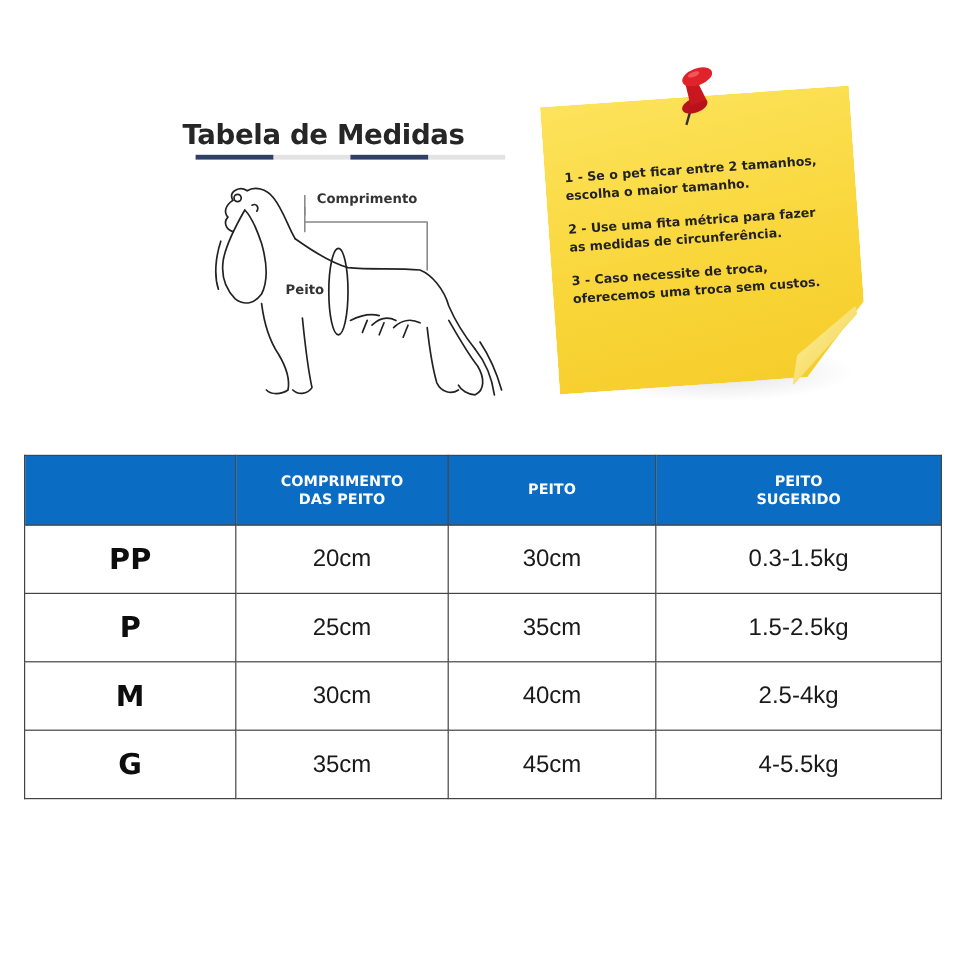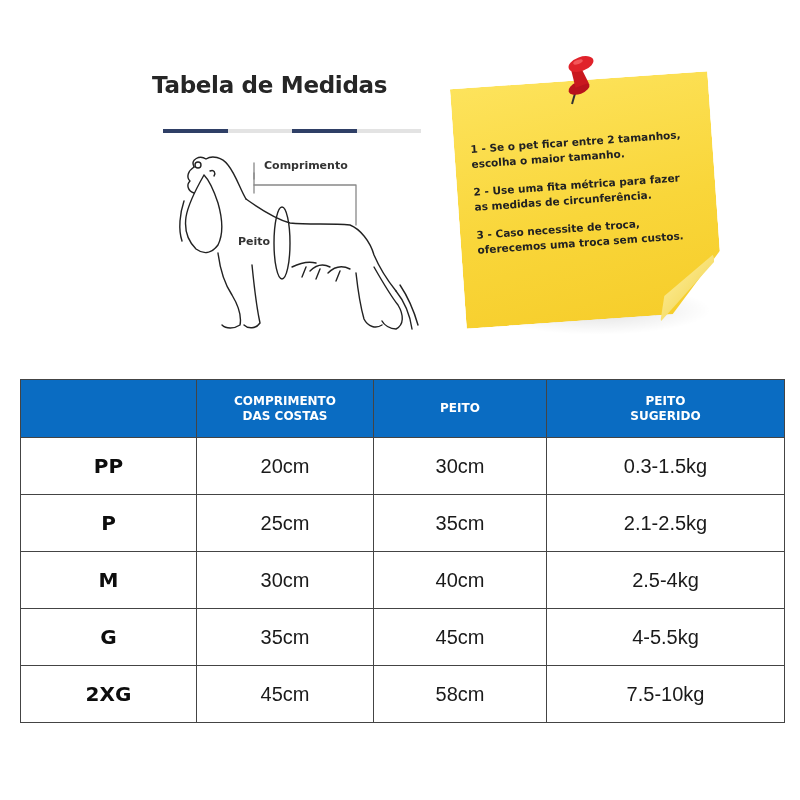--- a/index.html
+++ b/index.html
@@ -1,21 +1,21 @@
 <!DOCTYPE html>
 <html><head>
 <meta charset="utf-8">
 <style>
   * { box-sizing: border-box; margin: 0; padding: 0; }
   html, body { width: 800px; height: 800px; background: #ffffff; overflow: hidden; }
   body { position: relative; font-family: "Liberation Sans", sans-serif; color: #111; }
 
   
   .title {
-    position: absolute; left: 152px; top: 72px; width: 270px;
+    position: absolute; left: 152px; top: 100px; width: 270px;
     font-family: "DejaVu Sans", sans-serif; font-weight: bold; font-size: 23px;
     color: #262626; letter-spacing: -0.3px;
   }
   .title-bar { position: absolute; top: 129px; height: 4px; }
   .tb-dark { background: #2f3f66; }
   .tb-light { background: #e3e3e3; }
 
   
   .dog { position: absolute; left: 160px; top: 145px; width: 270px; height: 200px; }
   .dog-label {
@@ -57,21 +57,21 @@
     position: absolute; left: 20px; top: 379px; width: 764px;
     border-collapse: collapse; table-layout: fixed;
   }
   .size-table th, .size-table td { border: 1px solid #444; text-align: center; vertical-align: middle; }
   .size-table thead th {
     background: #0a6cc2; color: #ffffff; height: 58px;
     font-family: "DejaVu Sans", sans-serif; font-weight: bold; font-size: 12px; line-height: 15px;
   }
   .size-table tbody td { height: 57px; font-size: 20px; color: #1a1a1a; }
   .size-table tbody td.size {
-    font-family: "DejaVu Sans", sans-serif; font-weight: bold; font-size: 20px; color: #0d0d0d;
+    font-family: "DejaVu Sans", sans-serif; font-weight: bold; font-size: 24px; color: #0d0d0d;
   }
   .col1 { width: 176px; } .col2 { width: 177px; } .col3 { width: 173px; } .col4 { width: 238px; }
   .hdr-line { display: block; }
 </style>
 </head>
 <body>
 
 <div class="title">Tabela de Medidas</div>
 <div class="title-bar tb-dark" style="left:163px;width:65px;"></div>
 <div class="title-bar tb-light" style="left:228px;width:64px;"></div>
@@ -146,21 +146,21 @@
     <col class="col1">
       <col class="col2">
       <col class="col3">
       <col class="col4">
   </colgroup>
   <thead>
     <tr>
       <th></th>
       <th>
         <span class="hdr-line">COMPRIMENTO</span>
-        <span class="hdr-line">DAS COSTAS</span>
+        <span class="hdr-line">DAS PEITO</span>
       </th>
       <th>
         <span class="hdr-line">PEITO</span>
       </th>
       <th>
         <span class="hdr-line">PEITO</span>
         <span class="hdr-line">SUGERIDO</span>
       </th>
     </tr>
   </thead>
@@ -168,34 +168,28 @@
     <tr>
       <td class="size">PP</td>
       <td>20cm</td>
       <td>30cm</td>
       <td>0.3-1.5kg</td>
     </tr>
     <tr>
       <td class="size">P</td>
       <td>25cm</td>
       <td>35cm</td>
-      <td>2.1-2.5kg</td>
+      <td>1.5-2.5kg</td>
     </tr>
     <tr>
       <td class="size">M</td>
       <td>30cm</td>
       <td>40cm</td>
       <td>2.5-4kg</td>
     </tr>
     <tr>
       <td class="size">G</td>
       <td>35cm</td>
       <td>45cm</td>
       <td>4-5.5kg</td>
     </tr>
-    <tr>
-      <td class="size">2XG</td>
-      <td>45cm</td>
-      <td>58cm</td>
-      <td>7.5-10kg</td>
-    </tr>
   </tbody>
 </table>
 
 </body></html>

